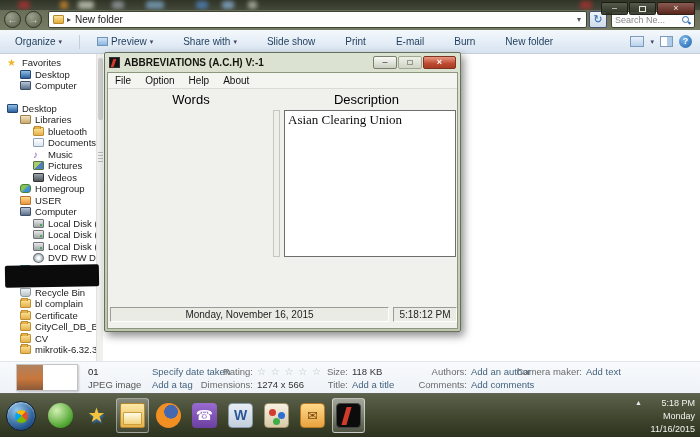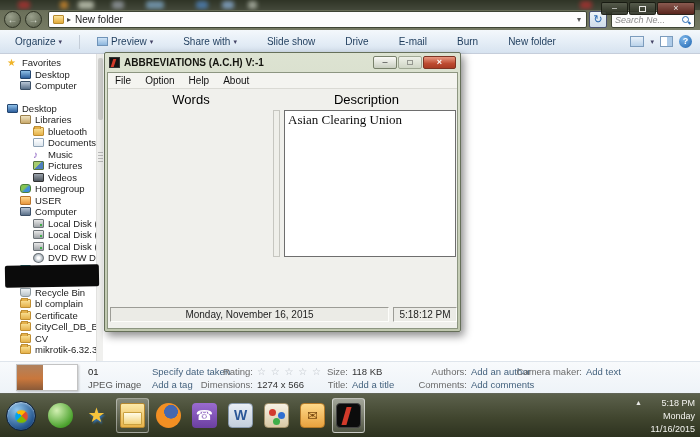--- a/index.html
+++ b/index.html
@@ -25,21 +25,21 @@
     background:radial-gradient(circle at 35% 30%,#9aa08c,#565c48); border:1px solid #2e3224;
     color:#d8dcd0; font-size:10px; line-height:15px; text-align:center; flex:none; }
   .addr-bar { height:17px; flex:1; margin-left:6px; background:#fdfdfd; border:1px solid #3e4434;
     border-radius:2px; display:flex; align-items:center; font-size:10px; color:#222; padding:0 2px; }
   .addr-folder { width:11px; height:9px; background:linear-gradient(#fce49c,#e2aa39); border:1px solid #b78a2e;
     border-radius:1px; margin:0 3px 0 2px; flex:none; }
   .addr-caret { margin-left:auto; color:#555; font-size:8px; padding:0 3px; }
   .refresh-btn { width:18px; height:17px; margin-left:2px; background:linear-gradient(#eef3f8,#cfdcea);
     border:1px solid #49506e; border-radius:2px; color:#2867b0; font-size:11px; line-height:15px; text-align:center; flex:none; }
   .search-box { width:84px; height:17px; margin:0 5px 0 4px; background:#fdfdfd; border:1px solid #3e4434;
-    border-radius:2px; display:flex; align-items:center; font-size:9px; color:#8a8a8a; font-style:italic;
+    border-radius:2px; display:flex; align-items:center; font-size:9px; color:#8a8a8a; 
     padding:0 3px; flex:none; }
   .mag { margin-left:auto; position:relative; width:10px; height:10px; flex:none; }
   .mag::before { content:""; position:absolute; left:1px; top:1px; width:5px; height:5px;
     border:1.5px solid #2f6eb4; border-radius:50%; }
   .mag::after { content:""; position:absolute; left:7px; top:7px; width:3px; height:1.5px;
     background:#2f6eb4; transform:rotate(45deg); }
 
   
   .toolbar { position:absolute; left:0; top:30px; width:700px; height:24px;
     background:linear-gradient(#f4f8fc,#e4edf6 55%,#d7e3f0); border-bottom:1px solid #c6cedb;
@@ -234,21 +234,21 @@
       <span class="tb-caret">▾</span>
     </div>
     <div class="tb-item">
       <span>Share with</span>
       <span class="tb-caret">▾</span>
     </div>
     <div class="tb-item">
         <span>Slide show</span>
       </div>
     <div class="tb-item">
-        <span>Drive</span>
+        <span>Print</span>
       </div>
     <div class="tb-item">
         <span>E-mail</span>
       </div>
     <div class="tb-item">
         <span>Burn</span>
       </div>
     <div class="tb-item">
         <span>New folder</span>
       </div>

